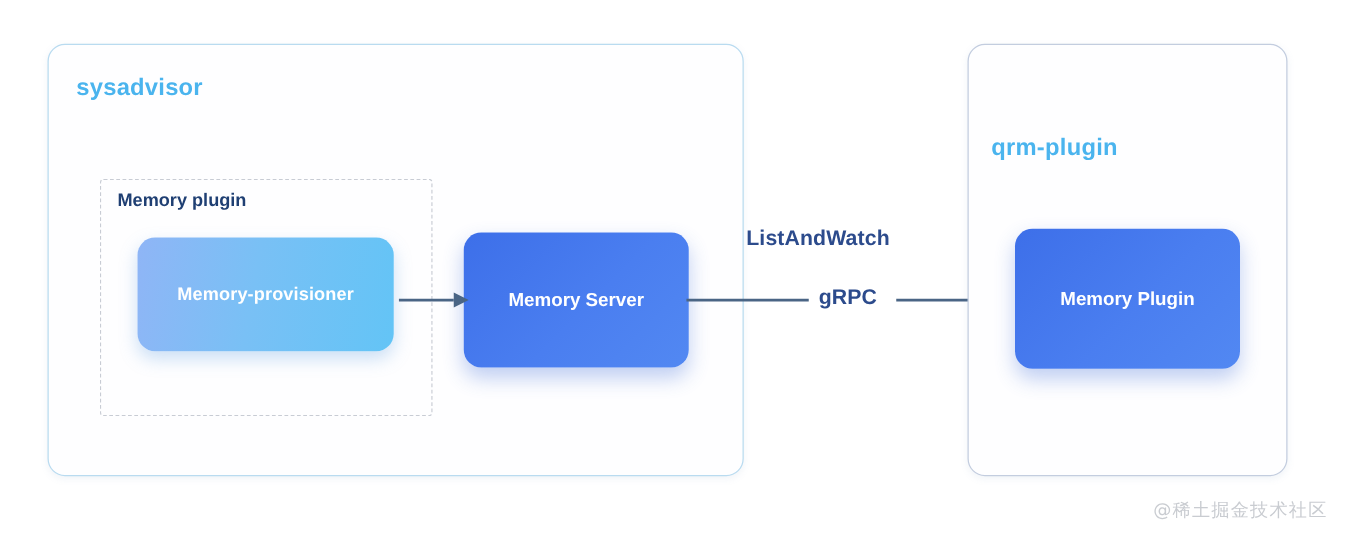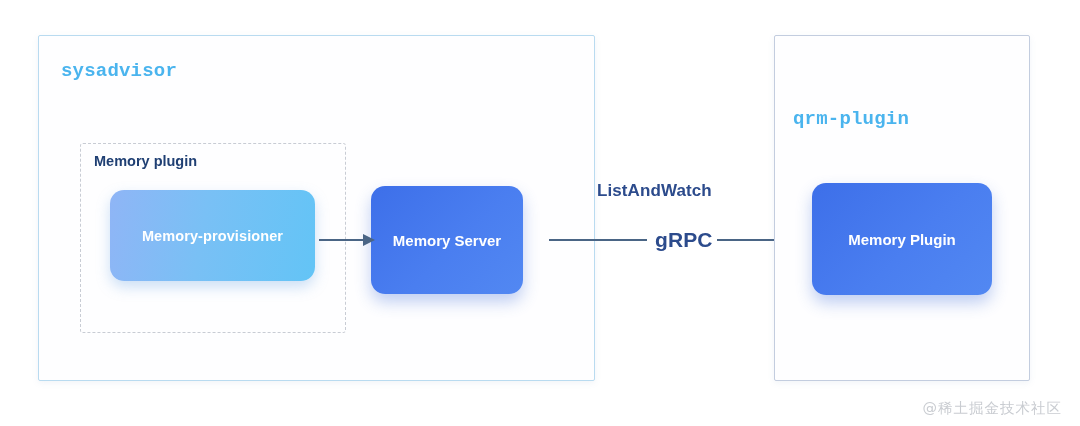--- a/index.html
+++ b/index.html
@@ -15,23 +15,22 @@
     width: 1080px;
     height: 426px;
     background: #ffffff;
     overflow: hidden;
   }
 
   
   .panel {
     position: absolute;
     background: #fefeff;
-    border-radius: 2px;
+    border-radius: 14px;
     box-sizing: border-box;
-    font-family: Liberation Mono, monospace;
   }
   .panel-sysadvisor {
     left: 38px;
     top: 35px;
     width: 557px;
     height: 346px;
     border: 1.6px solid #b9dbf0;
     box-shadow: 0 2px 6px rgba(120, 150, 190, 0.10);
   }
   .panel-qrm {
@@ -100,21 +99,21 @@
     width: 205px;
     height: 91px;
     font-size: 14.5px;
     background: linear-gradient(100deg, #8fb5f6 0%, #79c0f5 45%, #63c4f6 100%);
     box-shadow: 0 6px 14px rgba(110, 165, 225, 0.35);
     letter-spacing: 0.1px;
   }
   .node-memory-server {
     left: 371px;
     top: 186px;
-    width: 152px;
+    width: 180px;
     height: 108px;
     font-size: 15px;
     background: linear-gradient(135deg, #3d6fe9 0%, #4a7ef0 55%, #5288f2 100%);
     box-shadow: 0 8px 16px rgba(60, 105, 215, 0.32);
   }
   .node-memory-plugin {
     left: 812px;
     top: 183px;
     width: 180px;
     height: 112px;
@@ -150,21 +149,21 @@
   }
   .label-listandwatch {
     left: 597px;
     top: 181px;
     font-size: 17px;
     letter-spacing: 0.1px;
   }
   .label-grpc {
     left: 655px;
     top: 228px;
-    font-size: 21px;
+    font-size: 17px;
     letter-spacing: 0.1px;
   }
 
   
   .watermark {
     position: absolute;
     right: 18px;
     bottom: 8px;
     font-size: 14.5px;
     color: #c9ccd1;

